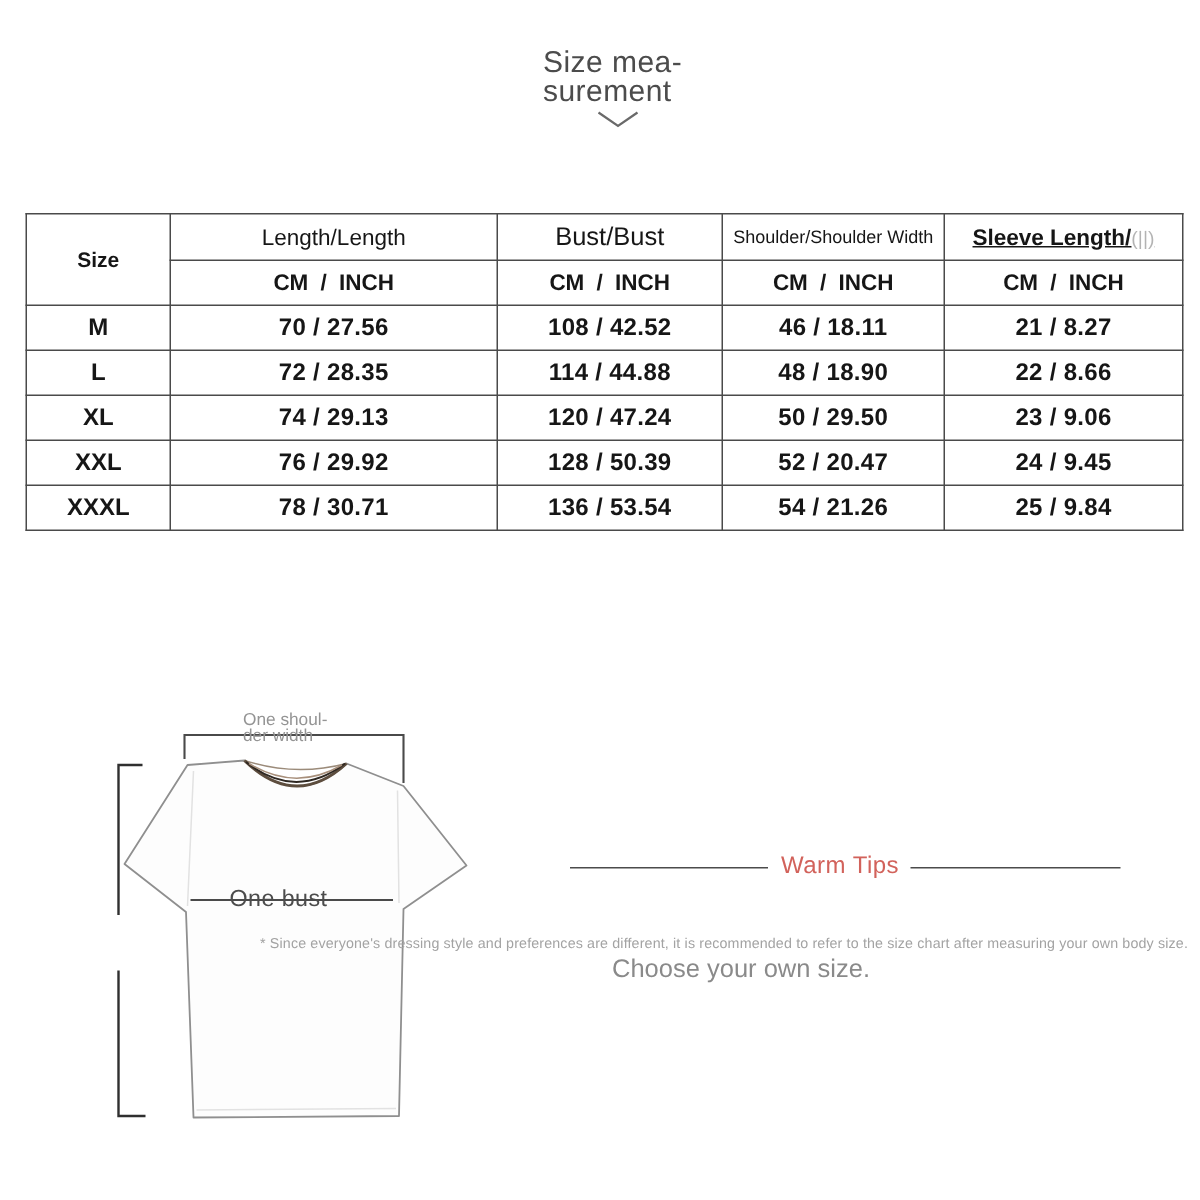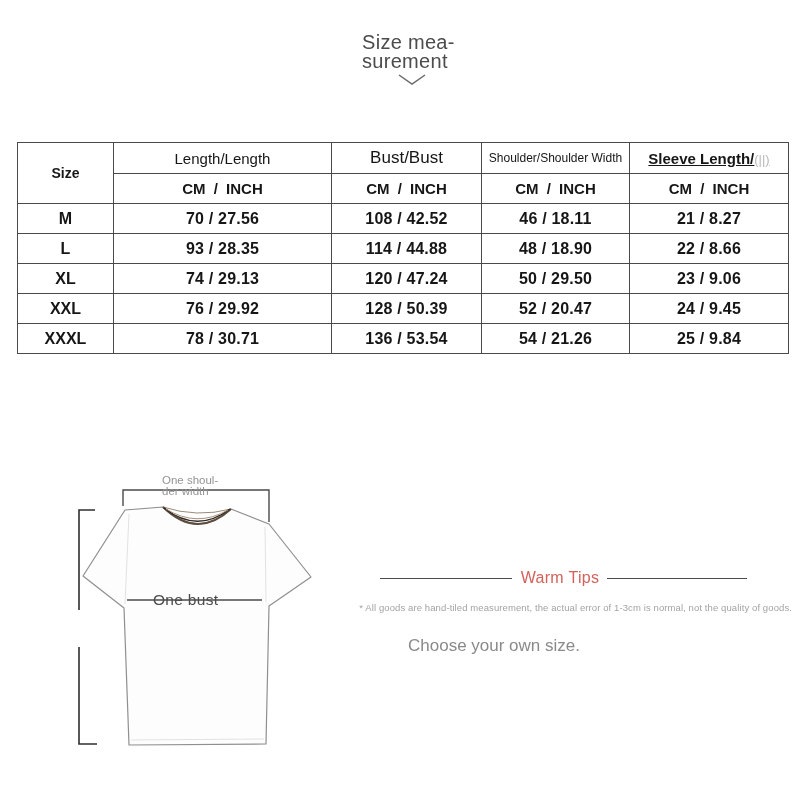--- a/index.html
+++ b/index.html
@@ -82,21 +82,21 @@
     </tr>
     <tr class="r-data">
       <td class="c-size">M</td>
       <td class="c-val">70 / 27.56</td>
       <td class="c-val">108 / 42.52</td>
       <td class="c-val">46 / 18.11</td>
       <td class="c-val">21 / 8.27</td>
     </tr>
     <tr class="r-data">
       <td class="c-size">L</td>
-      <td class="c-val">93 / 28.35</td>
+      <td class="c-val">72 / 28.35</td>
       <td class="c-val">114 / 44.88</td>
       <td class="c-val">48 / 18.90</td>
       <td class="c-val">22 / 8.66</td>
     </tr>
     <tr class="r-data">
       <td class="c-size">XL</td>
       <td class="c-val">74 / 29.13</td>
       <td class="c-val">120 / 47.24</td>
       <td class="c-val">50 / 29.50</td>
       <td class="c-val">23 / 9.06</td>
@@ -139,16 +139,16 @@
   </svg>
   <div class="shoulder-label">
     <div>One shoul-</div>
     <div>der width</div>
   </div>
   <div class="bust-label">One bust</div>
 
   <div class="tips-line tips-line-left"></div>
   <div class="tips-title">Warm Tips</div>
   <div class="tips-line tips-line-right"></div>
-  <div class="tips-note tips-note1">* All goods are hand-tiled measurement, the actual error of 1-3cm is normal, not the quality of goods.</div>
+  <div class="tips-note tips-note2">* Since everyone's dressing style and preferences are different, it is recommended to refer to the size chart after measuring your own body size.</div>
   <div class="tips-note3">Choose your own size.</div>
 
 </div>
 
 </body></html>

